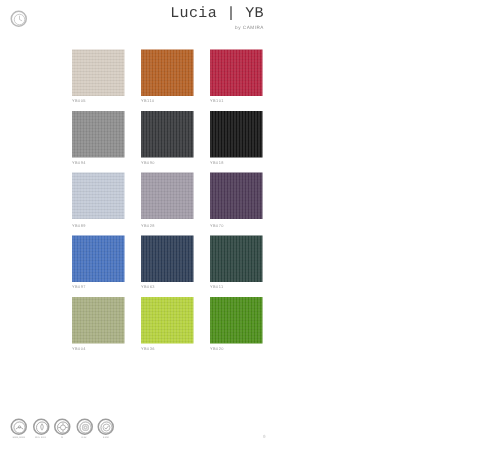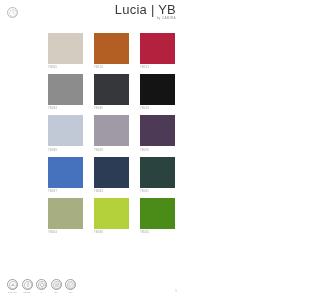--- a/index.html
+++ b/index.html
@@ -33,25 +33,26 @@
   }
   .brand-mark svg { display: block; }
 
   .title-block {
     position: absolute;
     right: 8px;
     top: 4px;
     text-align: right;
   }
   .title {
-    font-size: 13px;
+    font-size: 10px;
     color: #3a3a3a;
     letter-spacing: 0.25px;
     line-height: 11px;
     white-space: nowrap;
+    font-family: Liberation Mono, monospace;
   }
   .subtitle {
     font-size: 3.1px;
     color: #8d8d8d;
     letter-spacing: 0.35px;
     line-height: 5px;
     margin-top: 1px;
     white-space: nowrap;
   }
 

